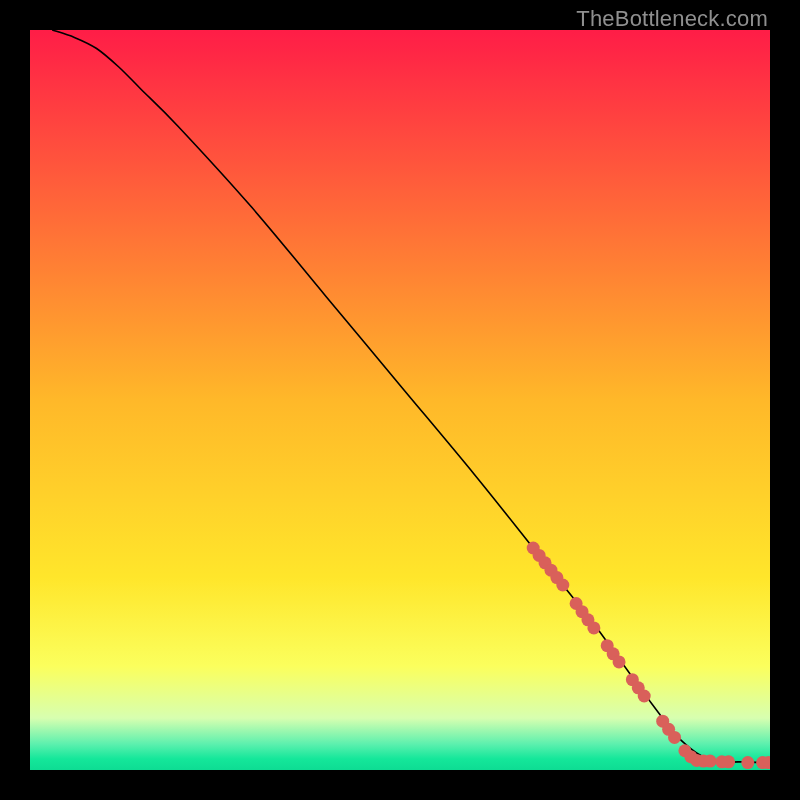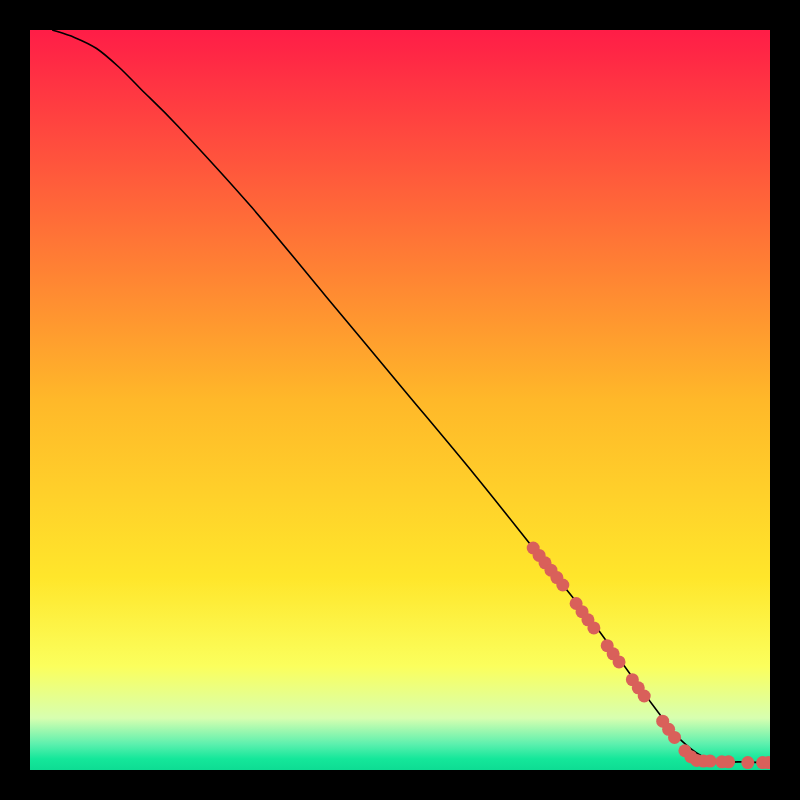--- a/index.html
+++ b/index.html
@@ -32,20 +32,21 @@
     font-size: 22px;
     letter-spacing: 0.2px;
     font-weight: 400;
   }
   svg { display: block; }
 </style>
 </head>
 <body>
 
 <div class="stage">
+  <div class="watermark">TheBottleneck.com</div>
   <div class="plot">
     <svg id="chart-svg" viewBox="0 0 740 740" width="740" height="740">
       <defs>
         <linearGradient id="bg-grad" x1="0" y1="0" x2="0" y2="1">
             <stop offset="0%" stop-color="#ff1d47"></stop>
             <stop offset="50%" stop-color="#ffb829"></stop>
             <stop offset="74%" stop-color="#ffe62b"></stop>
             <stop offset="86%" stop-color="#fbff5d"></stop>
             <stop offset="93%" stop-color="#d7ffb0"></stop>
             <stop offset="96.5%" stop-color="#5cf0ae"></stop>

